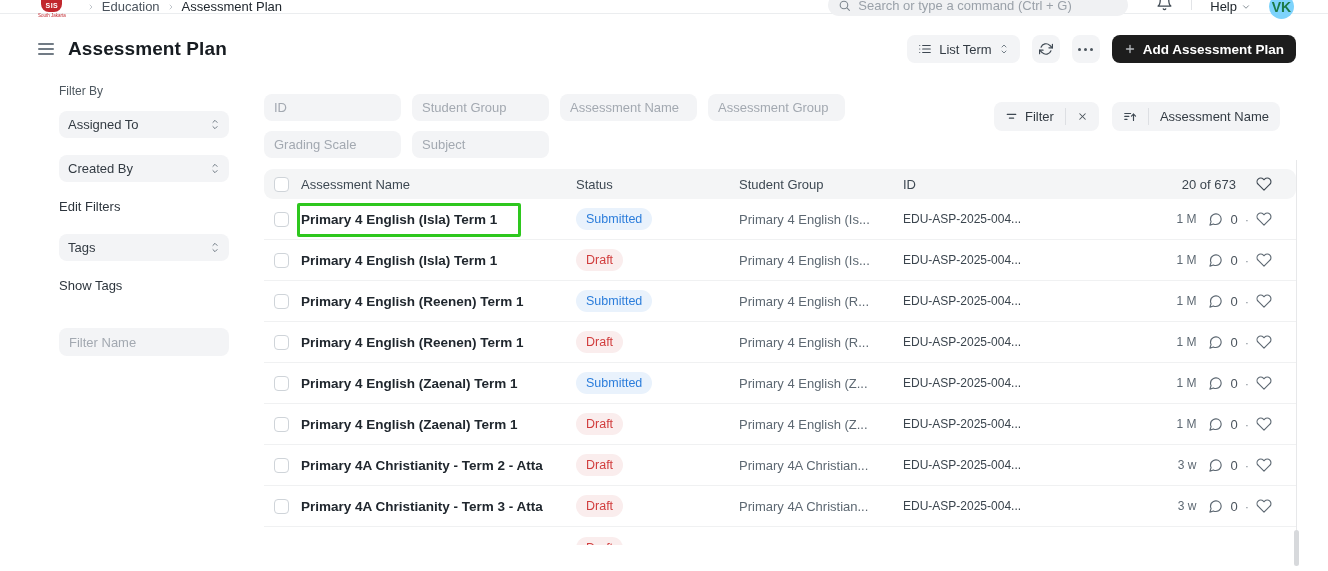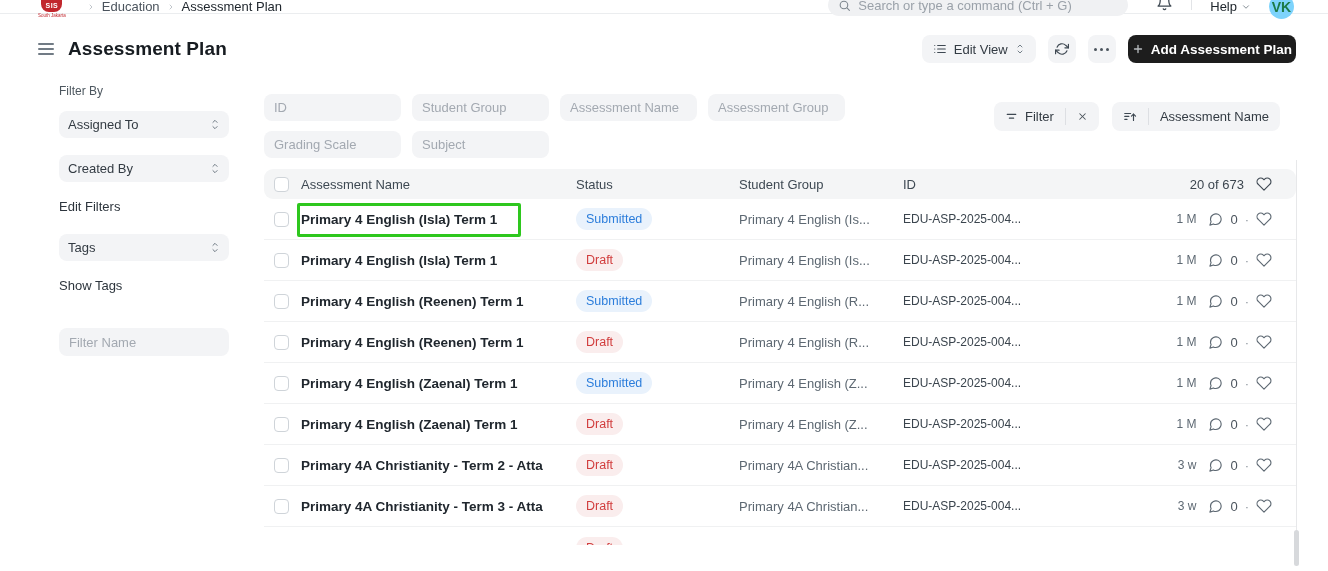--- a/index.html
+++ b/index.html
@@ -31,21 +31,21 @@
 
   
   .page-header { display:flex; align-items:center; margin:21px 32px 0 38px; }
   .hamburger { display:flex; flex-direction:column; gap:3.5px; margin-right:14px; cursor:pointer; padding:3px 0; }
   .hamburger span { display:block; width:16px; height:1.6px; background:#717b85; border-radius:2px; }
   .page-title { font-size:19px; font-weight:700; color:#171c21; letter-spacing:.1px; }
   .toolbar { margin-left:auto; display:flex; align-items:center; gap:12px; }
   .btn-gray { background:#f3f4f6; border:none; border-radius:8px; height:28px; padding:0 11px;
     display:inline-flex; align-items:center; gap:7px; font-size:13px; color:#333b43; cursor:pointer; font-family:inherit; }
   .btn-icon { width:28px; justify-content:center; padding:0; }
-  .btn-dark { background:#1d1d1d; color:#fff; border:none; border-radius:8px; height:28px; padding:0 4px;
+  .btn-dark { background:#1d1d1d; color:#fff; border:none; border-radius:8px; height:28px; padding:0 12px;
     display:inline-flex; align-items:center; gap:7px; font-size:13.5px; font-weight:600; cursor:pointer; font-family:inherit; }
   .dots { display:flex; gap:3px; }
   .dots i { width:3px; height:3px; border-radius:50%; background:#4b545d; }
 
   
   .content { display:flex; margin-top:21px; }
   .sidebar { width:264px; padding-left:59px; flex:none; }
   .side-label { font-size:12px; color:#4d575f; margin-bottom:13px; }
   .side-select { width:170px; height:27px; background:#f3f4f6; border-radius:8px; padding:0 9px;
     display:flex; align-items:center; justify-content:space-between; font-size:13px; color:#333b43;
@@ -66,21 +66,21 @@
   .filter-actions { position:absolute; top:8px; right:16px; display:flex; gap:13px; }
   .seg-group { display:flex; align-items:center; background:#f3f4f6; border-radius:8px; height:29px; }
   .seg { display:flex; align-items:center; gap:7px; padding:0 11px; font-size:13px; color:#333b43;
     cursor:pointer; height:100%; }
   .seg-div { width:1px; height:17px; background:#dddfe3; }
 
   
   .list-box { margin-top:11px; position:relative; }
   .grid-row { display:grid; grid-template-columns:37px 275px 163px 164px 1fr 150px; align-items:center; }
   .thead { height:30px; background:#f4f5f6; border-radius:9px; font-size:13px; color:#3e4953; }
-  .th-count { display:flex; align-items:center; justify-content:flex-end; gap:12px; padding-right:24px; color:#3c464f; }
+  .th-count { display:flex; align-items:center; justify-content:flex-end; gap:20px; padding-right:24px; color:#3c464f; }
   .checkbox { width:15px; height:15px; border:1.5px solid #cfd4d9; border-radius:4px; background:#fff;
     margin-left:10px; cursor:pointer; }
   .trow { height:41px; border-bottom:1px solid #f0f1f2; position:relative; }
   .cell-name { font-size:13.5px; font-weight:600; color:#20272e; white-space:nowrap; overflow:hidden;
     max-width:258px; cursor:pointer; }
   .badge { display:inline-block; padding:4px 10px; border-radius:999px; font-size:12.5px; width:max-content; }
   .badge.submitted { color:#2b7ddb; background:#e9f2fc; }
   .badge.draft { color:#d13c3c; background:#faeded; }
   .cell-sg { font-size:13px; color:#5d6872; white-space:nowrap; overflow:hidden; }
   .cell-id { font-size:12px; color:#3a444d; white-space:nowrap; overflow:hidden; }
@@ -153,21 +153,21 @@
   <div class="toolbar">
     <button class="btn-gray">
       <svg width="14" height="14" viewBox="0 0 24 24" fill="none" stroke="#3e4852" stroke-width="2" stroke-linecap="round">
           <line x1="8" y1="6" x2="21" y2="6"></line>
           <line x1="8" y1="12" x2="21" y2="12"></line>
           <line x1="8" y1="18" x2="21" y2="18"></line>
           <line x1="3" y1="6" x2="3.01" y2="6"></line>
           <line x1="3" y1="12" x2="3.01" y2="12"></line>
           <line x1="3" y1="18" x2="3.01" y2="18"></line>
         </svg>
-      <span>Edit View</span>
+      <span>List Term</span>
       <svg width="10" height="12" viewBox="0 0 24 30" fill="none" stroke="#6f7a84" stroke-width="2.4" stroke-linecap="round" stroke-linejoin="round">
           <polyline points="7 10 12 5 17 10"></polyline>
           <polyline points="7 20 12 25 17 20"></polyline>
         </svg>
     </button>
     <button class="btn-gray btn-icon">
       <svg width="14" height="14" viewBox="0 0 24 24" fill="none" stroke="#3e4852" stroke-width="2" stroke-linecap="round" stroke-linejoin="round">
           <polyline points="23 4 23 10 17 10"></polyline>
           <polyline points="1 20 1 14 7 14"></polyline>
           <path d="M3.51 9a9 9 0 0 1 14.85-3.36L23 10M1 14l4.64 4.36A9 9 0 0 0 20.49 15"></path>

